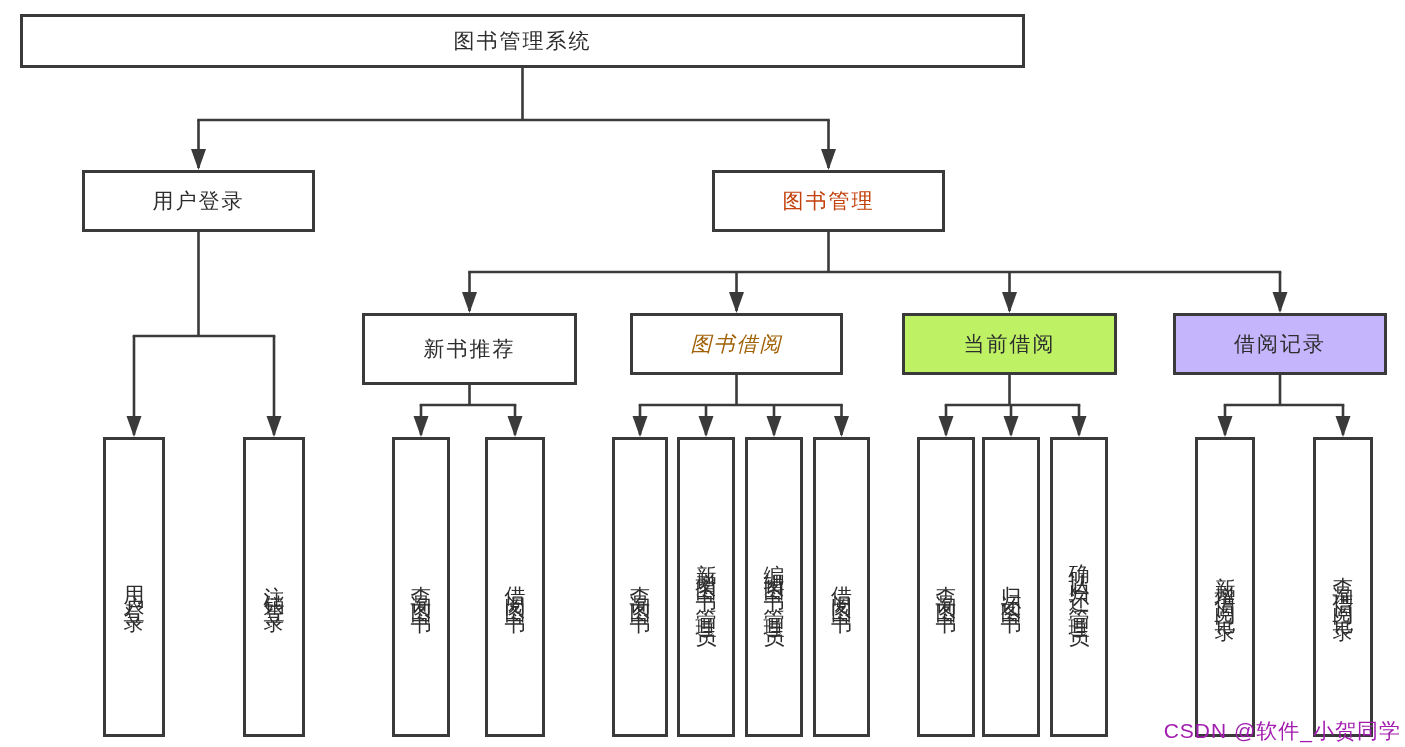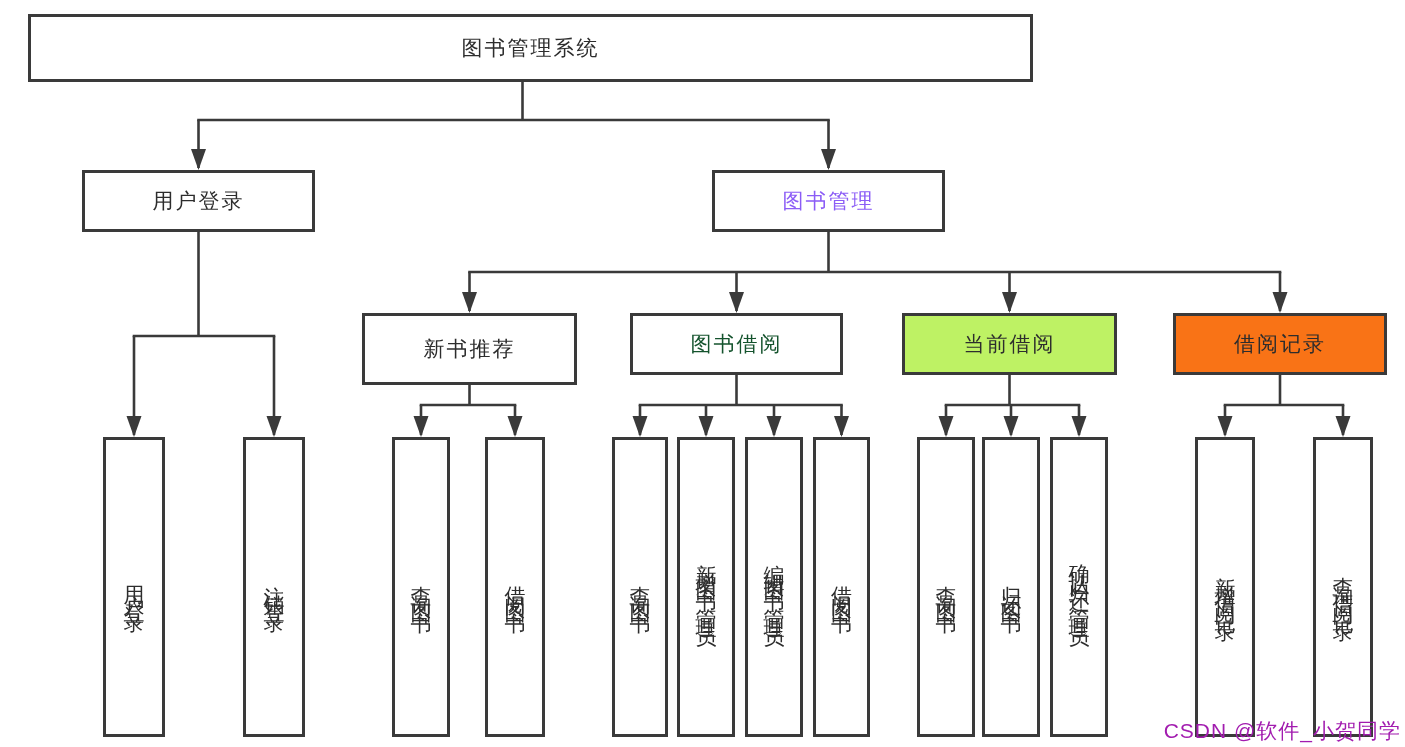--- a/index.html
+++ b/index.html
@@ -101,39 +101,39 @@
         <line x1="1011" y1="405" x2="1011" y2="435" marker-end="url(#arrowhead)"></line>
         <line x1="1079" y1="405" x2="1079" y2="435" marker-end="url(#arrowhead)"></line>
         <line x1="1280" y1="375" x2="1280" y2="405"></line>
         <line x1="1223.7" y1="405" x2="1344.3" y2="405"></line>
         <line x1="1225" y1="405" x2="1225" y2="435" marker-end="url(#arrowhead)"></line>
         <line x1="1343" y1="405" x2="1343" y2="435" marker-end="url(#arrowhead)"></line>
       </g>
   </svg>
 
   <div id="watermark">CSDN @软件_小贺同学</div>
-<div class="node h" style="left: 28px; top: 14px; width: 1005px; height: 68px; border-color: rgb(58, 58, 58); background: rgb(255, 255, 255);">
+<div class="node h" style="left: 20px; top: 14px; width: 1005px; height: 54px; border-color: rgb(58, 58, 58); background: rgb(255, 255, 255);">
       <span class="lbl" style="color: rgb(45, 45, 45);">图书管理系统</span>
     </div>
     <div class="node h" style="left: 82px; top: 170px; width: 233px; height: 62px; border-color: rgb(58, 58, 58); background: rgb(255, 255, 255);">
       <span class="lbl" style="color: rgb(45, 45, 45);">用户登录</span>
     </div>
     <div class="node h" style="left: 712px; top: 170px; width: 233px; height: 62px; border-color: rgb(58, 58, 58); background: rgb(255, 255, 255);">
-      <span class="lbl" style="color: #8b5cf6;">图书管理</span>
+      <span class="lbl" style="color: #c2410c;">图书管理</span>
     </div>
     <div class="node h" style="left: 362px; top: 313px; width: 215px; height: 72px; border-color: rgb(58, 58, 58); background: rgb(255, 255, 255);">
       <span class="lbl" style="color: rgb(45, 45, 45);">新书推荐</span>
     </div>
     <div class="node h" style="left: 630px; top: 313px; width: 213px; height: 62px; border-color: rgb(58, 58, 58); background: rgb(255, 255, 255);">
-      <span class="lbl" style="color: #14532d;">图书借阅</span>
+      <span class="lbl" style="color: #a16207; font-style: italic;">图书借阅</span>
     </div>
     <div class="node h" style="left: 902px; top: 313px; width: 215px; height: 62px; border-color: rgb(58, 58, 58); background: #bef264;">
       <span class="lbl" style="color: rgb(45, 45, 45);">当前借阅</span>
     </div>
-    <div class="node h" style="left: 1173px; top: 313px; width: 214px; height: 62px; border-color: rgb(58, 58, 58); background: #f97316;">
+    <div class="node h" style="left: 1173px; top: 313px; width: 214px; height: 62px; border-color: rgb(58, 58, 58); background: #c4b5fd;">
       <span class="lbl" style="color: rgb(45, 45, 45);">借阅记录</span>
     </div>
     <div class="node v" style="left: 103px; top: 437px; width: 62px; height: 300px; border-color: rgb(58, 58, 58); background: rgb(255, 255, 255);">
       <span class="lbl" style="color: rgb(45, 45, 45);">用户登录</span>
     </div>
     <div class="node v" style="left: 243px; top: 437px; width: 62px; height: 300px; border-color: rgb(58, 58, 58); background: rgb(255, 255, 255);">
       <span class="lbl" style="color: rgb(45, 45, 45);">注销登录</span>
     </div>
     <div class="node v" style="left: 392px; top: 437px; width: 58px; height: 300px; border-color: rgb(58, 58, 58); background: rgb(255, 255, 255);">
       <span class="lbl" style="color: rgb(45, 45, 45);">查询图书</span>

